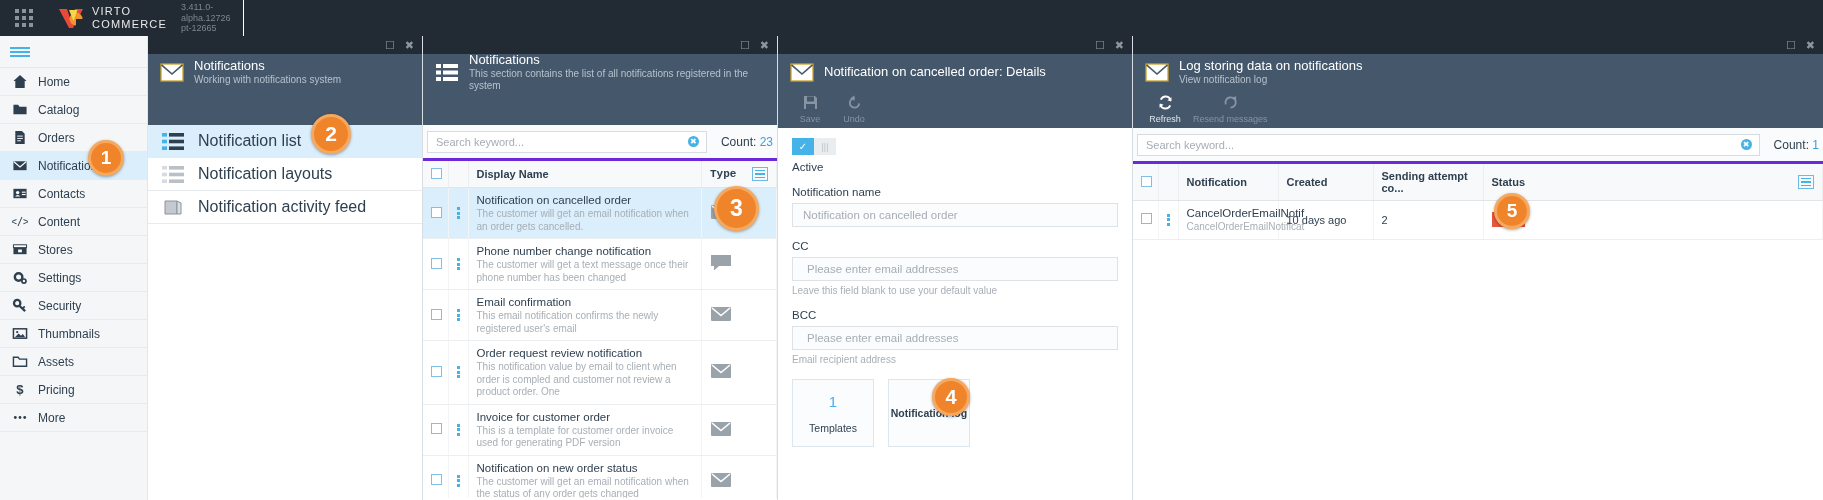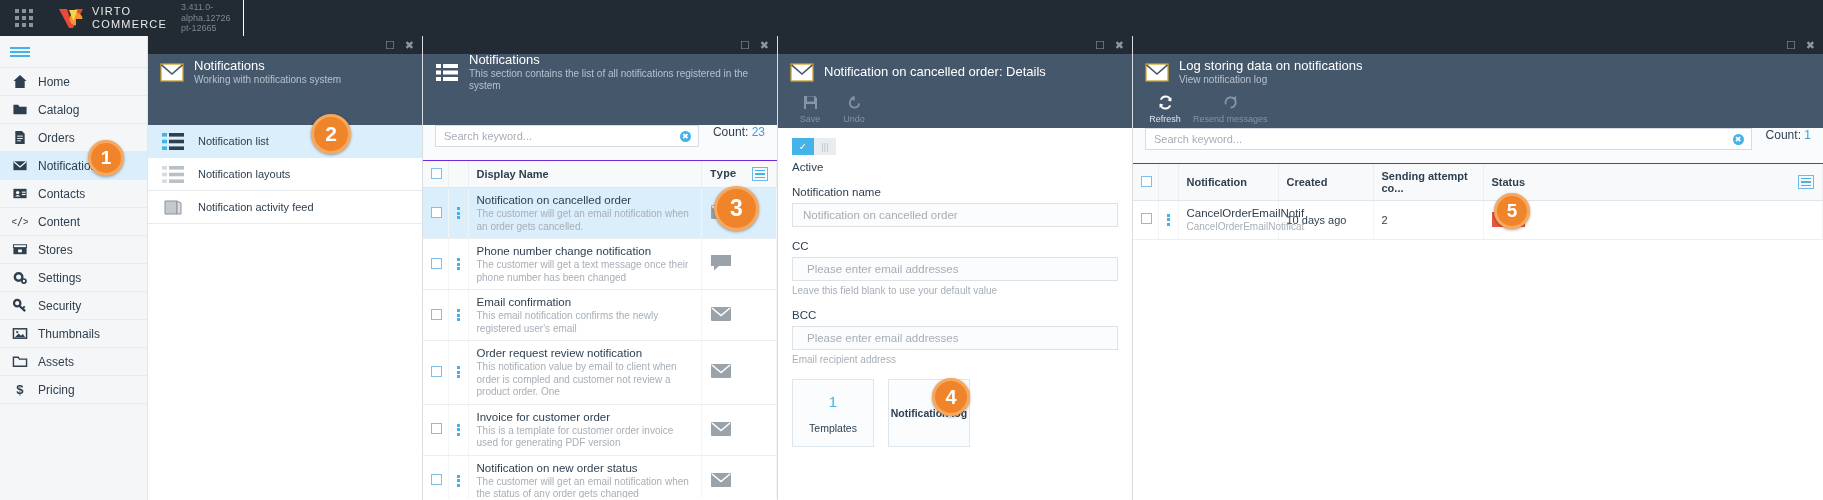--- a/index.html
+++ b/index.html
@@ -68,24 +68,24 @@
   .tb-btn .tb-lbl { font-size:9px; color:#dfe5ea; margin-top:2px; }
   .tb-btn.disabled .tb-ico, .tb-btn.disabled .tb-lbl { color:#8694a3; }
 
   
   .menu-row {
     height:33px; display:flex; align-items:center; padding-left:14px;
     border-bottom:1px solid #e8ebee; cursor:pointer;
   }
   .menu-row.active { background:#daeefb; }
   .menu-ico { width:24px; margin-right:12px; display:flex; align-items:center; }
-  .menu-label { font-size:11px; color:#2e3f4f; }
+  .menu-label { font-size:16px; color:#2e3f4f; }
 
   
-  .search-zone { height:36px; background:#fafbfc; display:flex; padding:0 12px; border-bottom:1px solid #6d28d9; }
+  .search-zone { height:36px; background:#fafbfc; display:flex; align-items:center; padding:0 4px; border-bottom:3px solid #6d28d9; }
   .search-box {
     flex:1; height:22px; border:1px solid #d6dce2; background:#fff;
     display:flex; align-items:center; padding:0 8px; position:relative;
   }
   .search-box .ph { color:#a6adb5; font-size:11px; }
   .clear-ico {
     width:11px; height:11px; border-radius:50%; background:#45b2e8; color:#fff;
     font-size:8px; display:flex; align-items:center; justify-content:center;
     position:absolute; right:7px; cursor:pointer;
   }
@@ -294,20 +294,30 @@
           </span>
           <span class="nav-label">Assets</span>
         </div>
         <div class="nav-item">
           <span class="nav-ico">
             <svg width="16" height="15" viewBox="0 0 16 16">
               <text x="8" y="13" font-size="14" text-anchor="middle" fill="#2e3f4f" font-family="Liberation Sans, sans-serif" font-weight="bold">$</text>
             </svg>
           </span>
           <span class="nav-label">Pricing</span>
+        </div>
+        <div class="nav-item">
+          <span class="nav-ico">
+            <svg width="16" height="15" viewBox="0 0 16 16">
+              <circle cx="3" cy="8" r="1.5" fill="#2e3f4f"></circle>
+              <circle cx="8" cy="8" r="1.5" fill="#2e3f4f"></circle>
+              <circle cx="13" cy="8" r="1.5" fill="#2e3f4f"></circle>
+            </svg>
+          </span>
+          <span class="nav-label">More</span>
         </div>
       </div>
   </div>
 
   <div class="blade" style="left:148px; width:275px; border-right:1px solid #d8dde2;">
     <div class="blade-bar">
       <span class="win-ico">☐</span>
       <span class="win-ico">✖</span>
     </div>
     <div class="blade-head">

